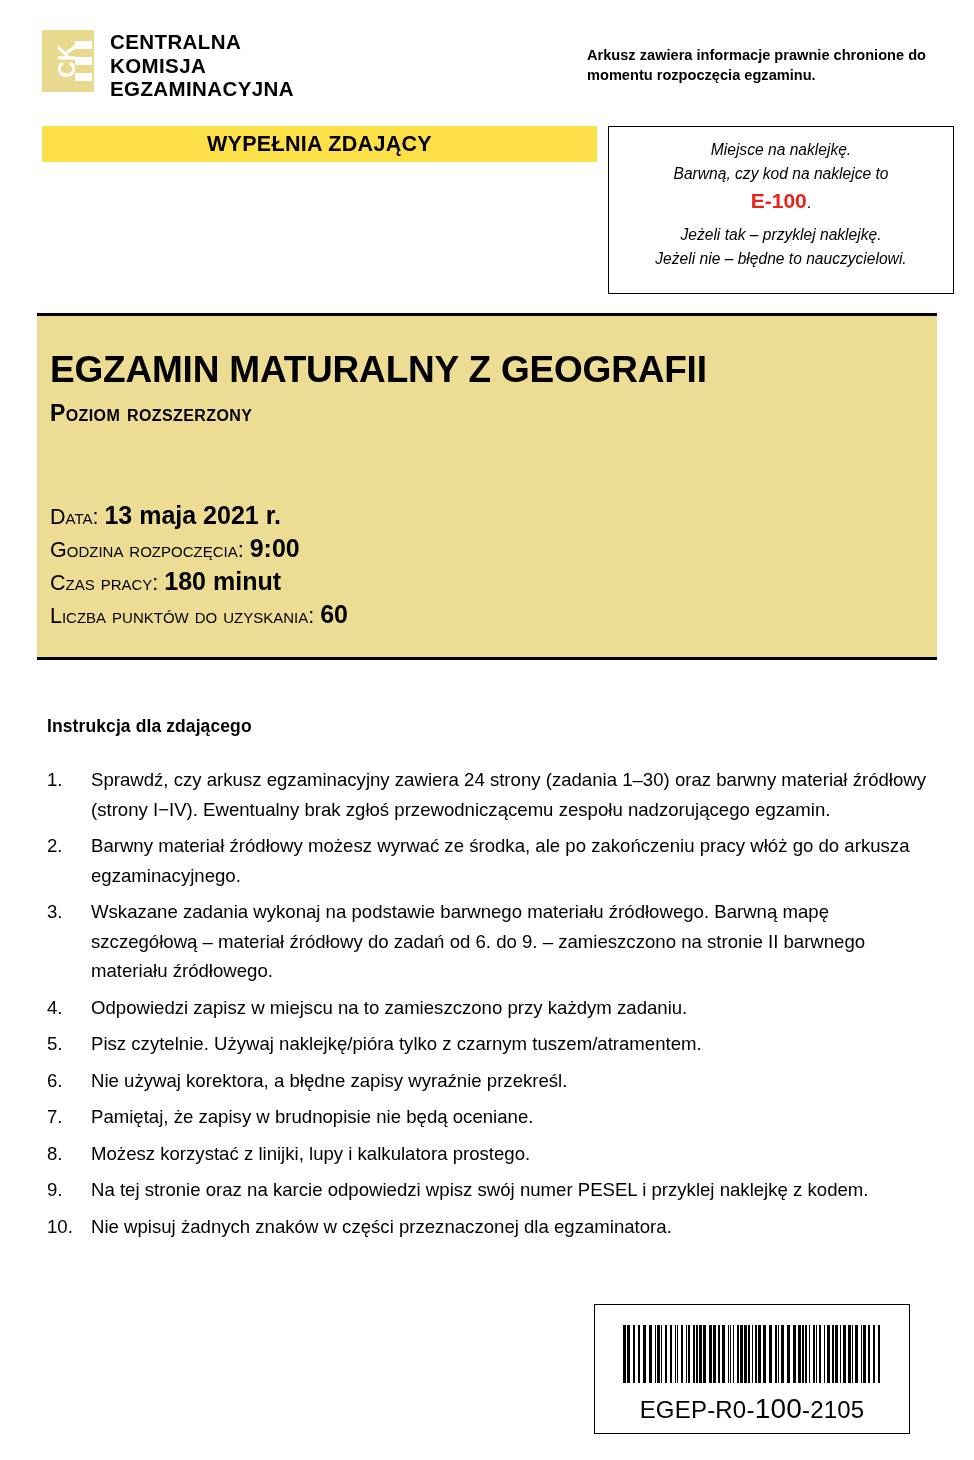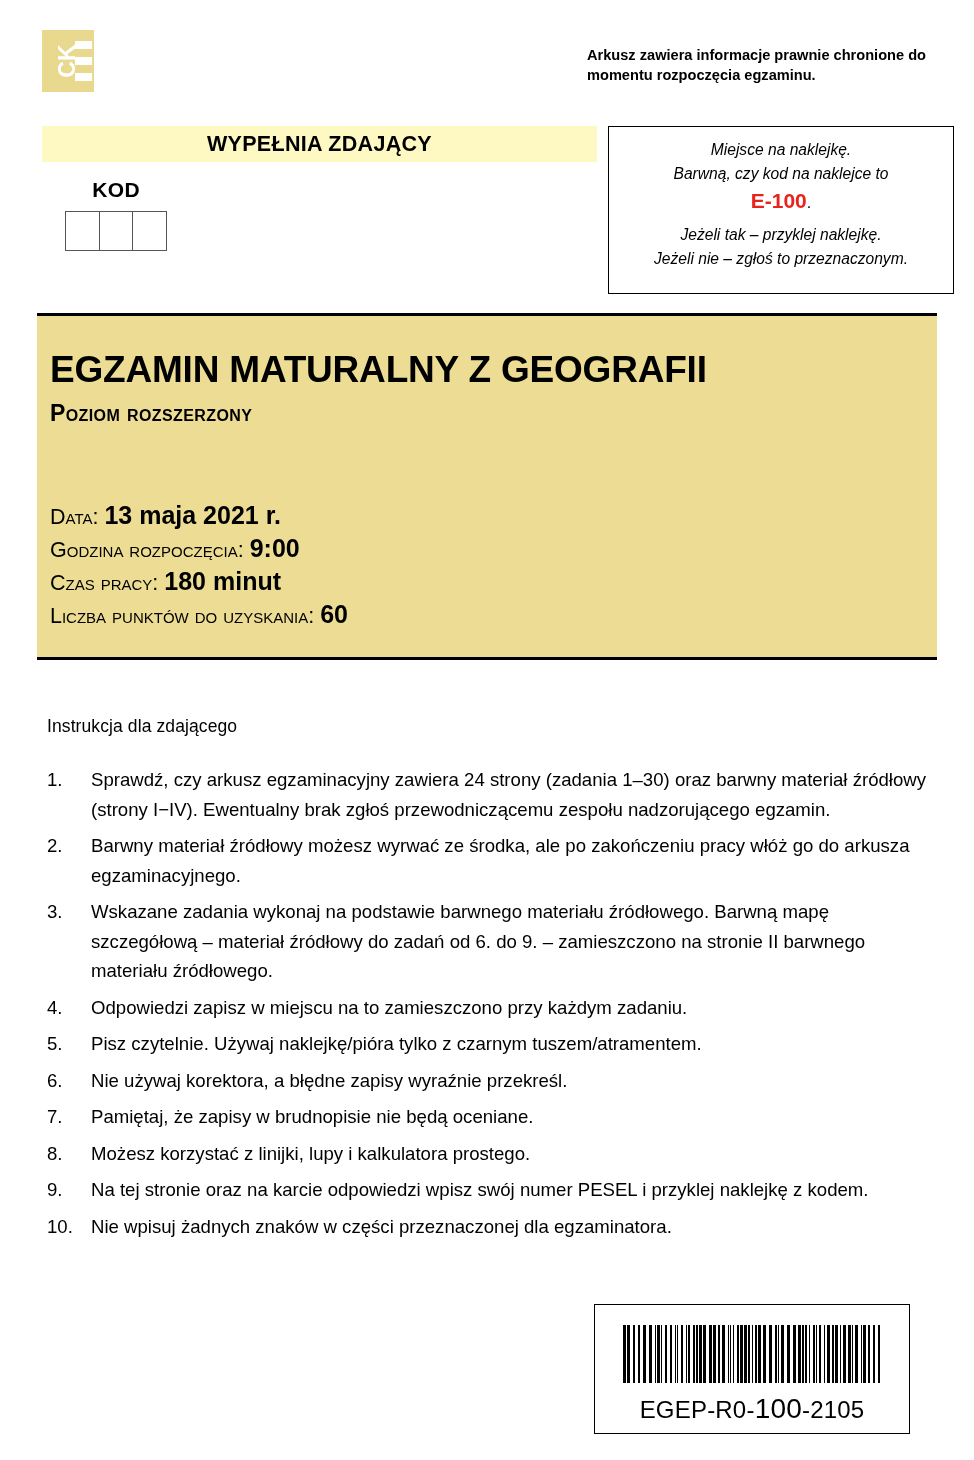--- a/index.html
+++ b/index.html
@@ -97,21 +97,21 @@
   }
 
   
   .fill-block {
     position: absolute;
     left: 42px;
     top: 126px;
     width: 555px;
   }
   .fill-header {
-    background: #fef9c3;
+    background: #fde047;
     height: 36px;
     line-height: 36px;
     text-align: center;
     font-size: 21.5px;
     font-weight: bold;
     letter-spacing: 0.3px;
   }
   .fill-body {
     position: relative;
     height: 122px;
@@ -213,21 +213,21 @@
     font-weight: bold;
     font-size: 25px;
   }
 
   
   .instr-head {
     position: absolute;
     left: 47px;
     top: 716px;
     font-size: 17.5px;
-    font-weight: normal;
+    font-weight: bold;
     letter-spacing: 0.1px;
   }
   .instr-list {
     position: absolute;
     left: 47px;
     top: 765px;
     width: 880px;
   }
   .instr-item {
     display: flex;
@@ -288,48 +288,45 @@
   <div class="masthead">
     <div class="logo-wrap">
       <div class="logo-mark">
         <div class="logo-ck">CK</div>
         <div class="logo-e">
           <i class="e-bar-t"></i>
             <i class="e-bar-m"></i>
             <i class="e-bar-b"></i>
         </div>
       </div>
+      <div class="logo-words">
+        <div>CENTRALNA</div>
+        <div>KOMISJA</div>
+        <div>EGZAMINACYJNA</div>
+      </div>
     </div>
     <div class="protect-note">Arkusz zawiera informacje prawnie chronione do momentu rozpoczęcia egzaminu.</div>
   </div>
 
   <div class="fill-block">
     <div class="fill-header">WYPEŁNIA ZDAJĄCY</div>
     <div class="fill-body">
 
-      <div class="code-group">
-        <div class="grp-label">KOD</div>
-        <div class="boxrow" id="kod-row">
-            <div class="cell"></div>
-            <div class="cell"></div>
-            <div class="cell"></div>
-          </div>
-      </div>
 
 
     </div>
   </div>
 
   <div class="sticker">
     <div class="s-bold">Miejsce na naklejkę.</div>
     <div>Barwną, czy kod na naklejce to</div>
     <div class="code-line"><span class="e-code">E-100</span><span class="dot-after">.</span></div>
     <div class="gap"></div>
     <div>Jeżeli tak – przyklej naklejkę.</div>
-    <div>Jeżeli nie – zgłoś to przeznaczonym.</div>
+    <div>Jeżeli nie – błędne to nauczycielowi.</div>
   </div>
 
   <div class="banner">
     <div class="exam-title">EGZAMIN MATURALNY Z GEOGRAFII</div>
     <div class="exam-level">Poziom rozszerzony</div>
     <div class="meta" id="meta-lines">
         <div class="meta-line"><span class="lbl">Data: </span><span class="val">13 maja 2021 r.</span></div>
         <div class="meta-line"><span class="lbl">Godzina rozpoczęcia: </span><span class="val">9:00</span></div>
         <div class="meta-line"><span class="lbl">Czas pracy: </span><span class="val">180 minut</span></div>
         <div class="meta-line"><span class="lbl">Liczba punktów do uzyskania: </span><span class="val">60</span></div>

